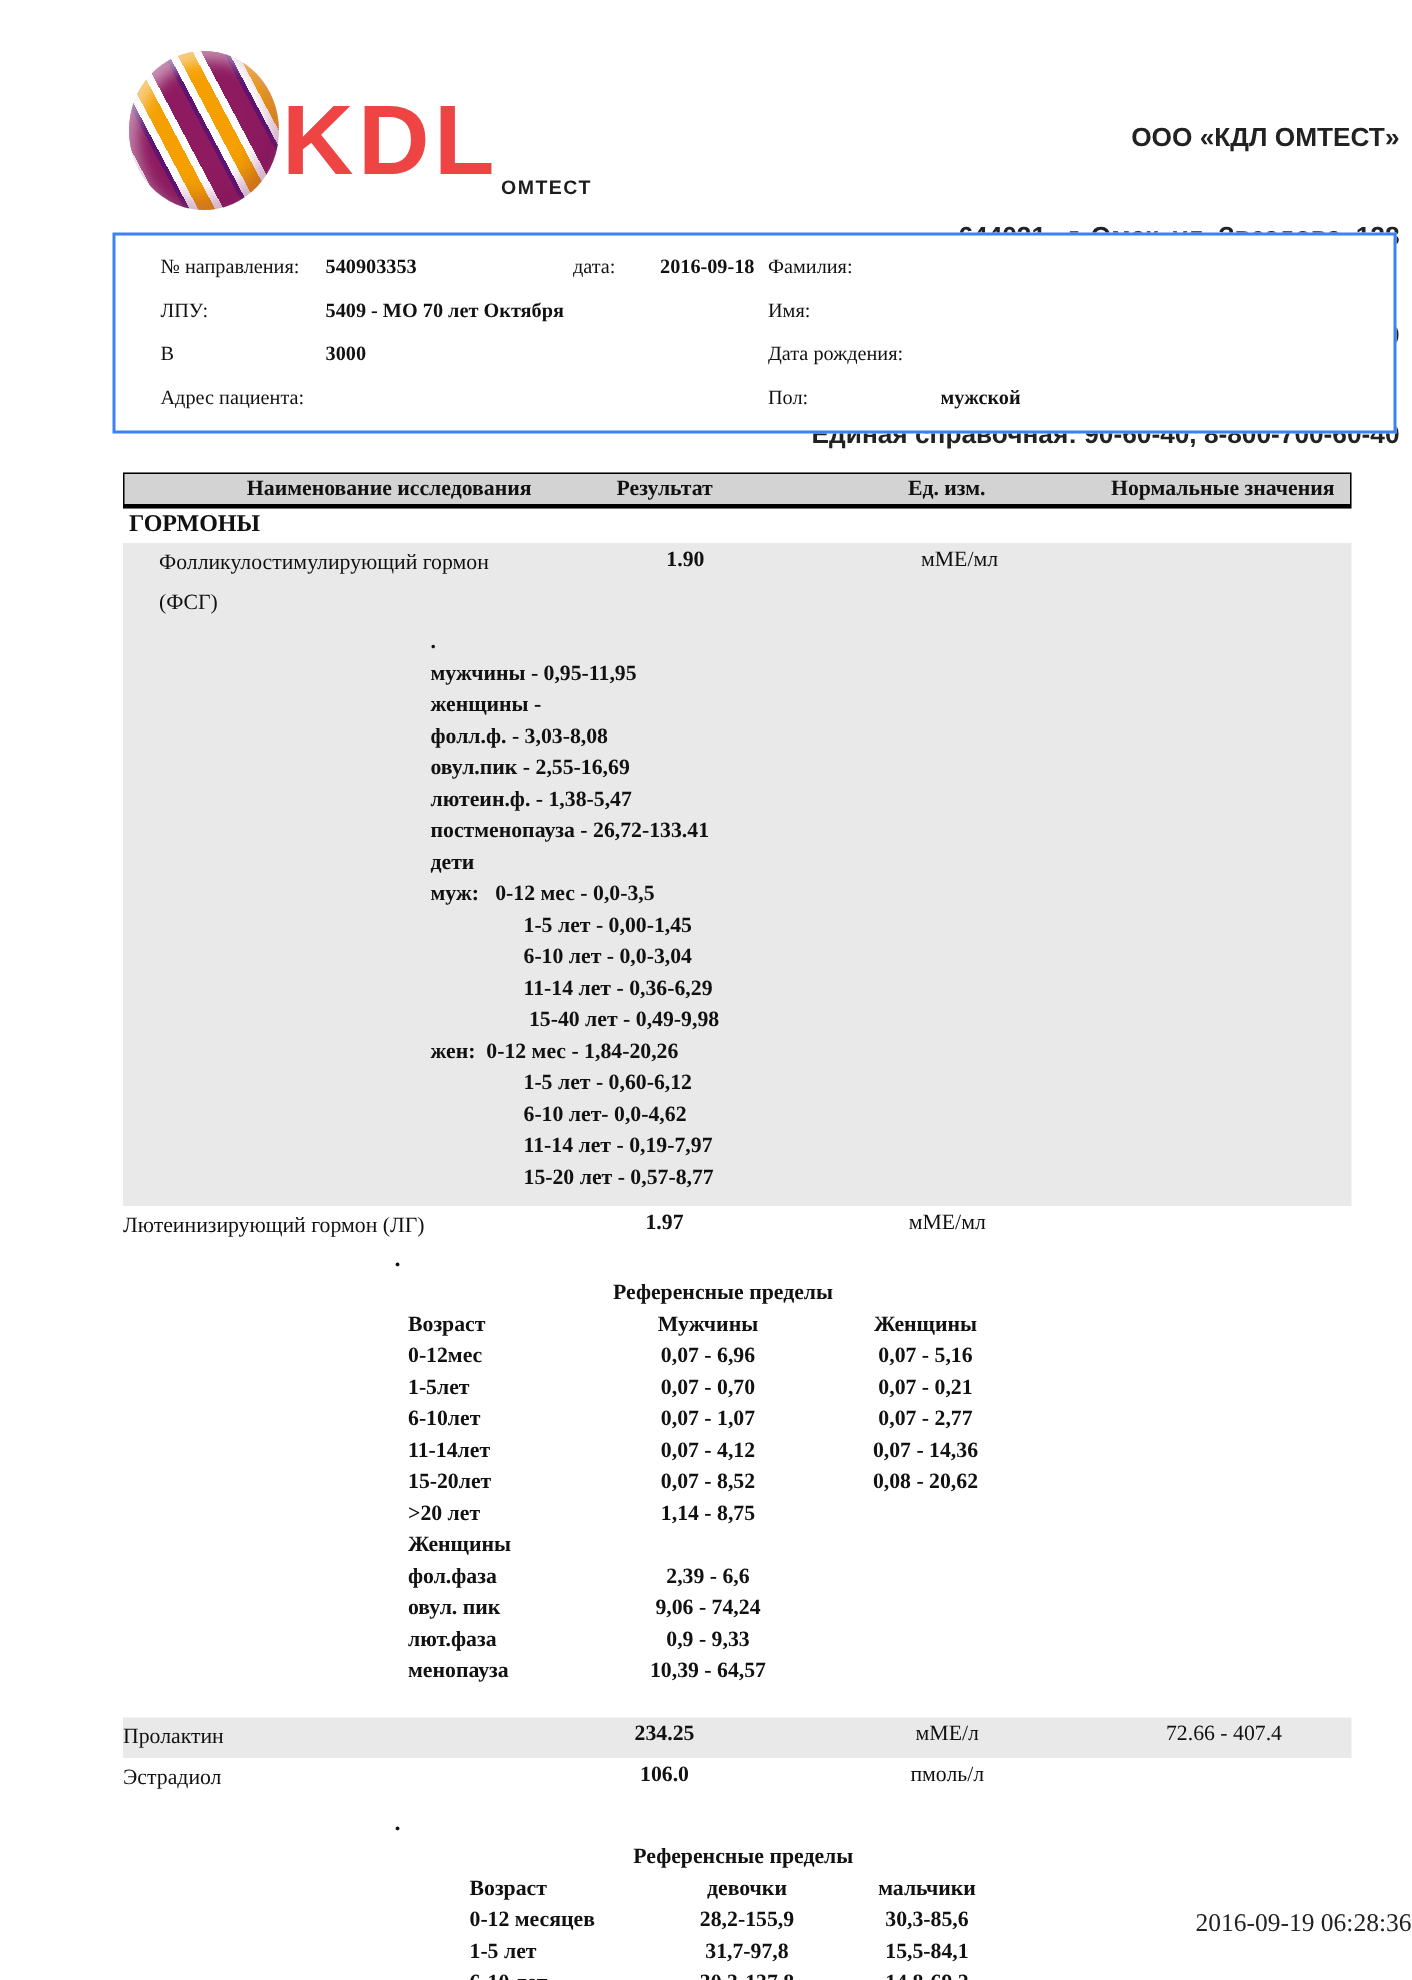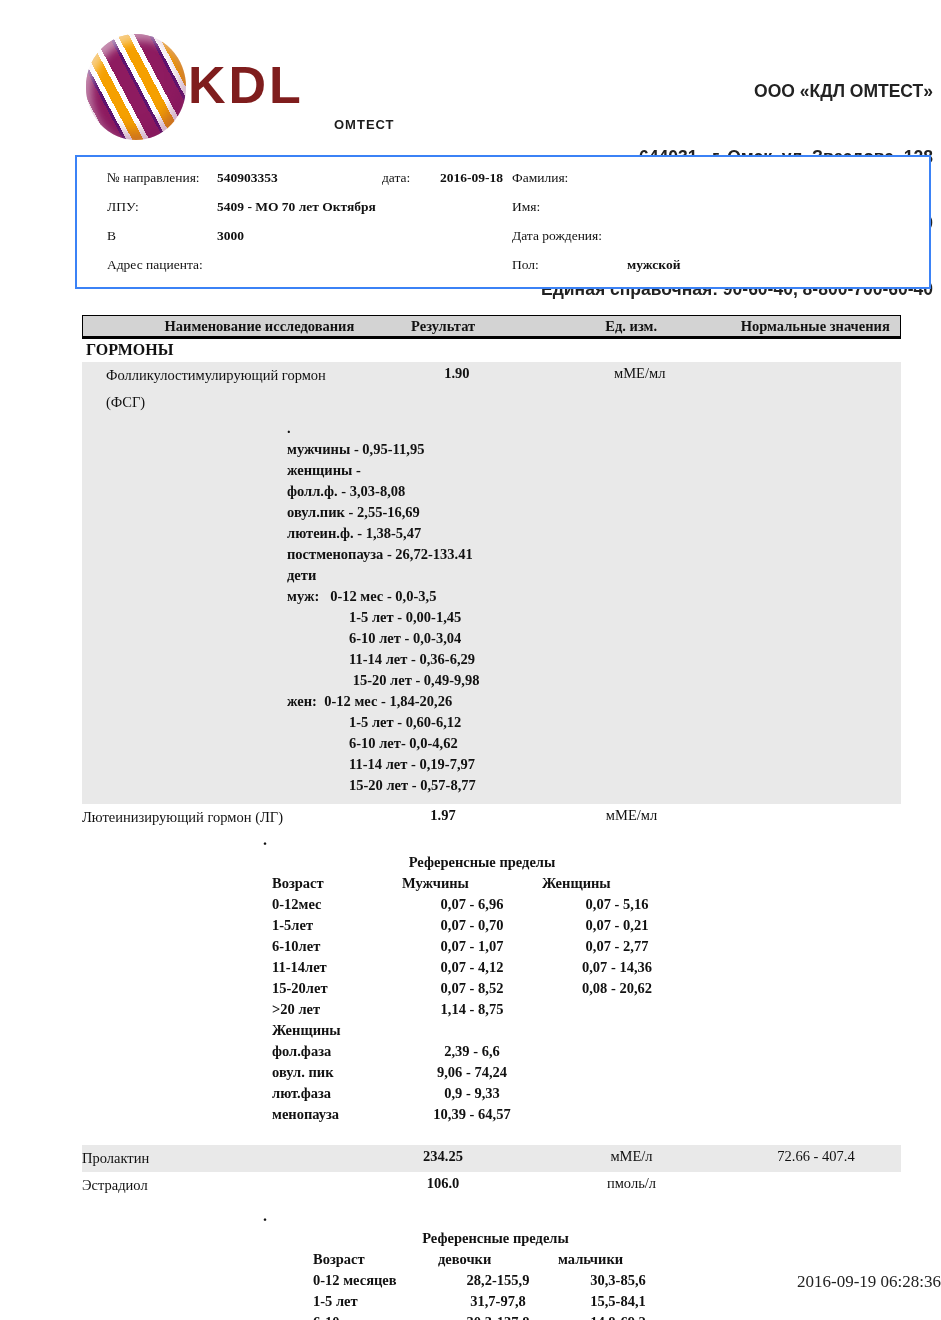--- a/index.html
+++ b/index.html
@@ -19,21 +19,21 @@
     position: absolute; left: 86px; top: 34px;
     width: 100px; height: 106px; border-radius: 50%;
     background: repeating-linear-gradient(62deg,
       #ffffff 0 5px, #f5a000 5px 15px, #ffffff 15px 20px,
       #8e1b60 20px 33px, #5e1470 33px 36px);
     box-shadow: inset -6px -8px 14px rgba(120,20,90,.35), inset 5px 6px 10px rgba(255,255,255,.55);
   }
   .logo-kdl {
     position: absolute; left: 188px; top: 55px;
     font-family: "Liberation Sans", sans-serif;
-    font-size: 52px; font-weight: 800; letter-spacing: 3px; color: #7f1d1d;
+    font-size: 66px; font-weight: 800; letter-spacing: 3px; color: #ef4444;
   }
   .logo-sub {
     position: absolute; left: 334px; top: 117px;
     font-family: "Liberation Sans", sans-serif;
     font-size: 13px; font-weight: 700; letter-spacing: 1px; color: #1c1c1c;
   }
   .company {
     position: absolute; right: 8px; top: 36px;
     text-align: right;
     font-family: "Liberation Sans", sans-serif;
@@ -82,21 +82,21 @@
   .dot-line { padding-left: 181px; font-weight: 700; line-height: 18px; }
 
   
   .ref-table { font-weight: 700; font-size: 14.5px; margin-top: 2px; }
   .ref-table .rt-title { text-align: center; line-height: 22px; }
   .rt-lh { margin-left: 190px; width: 420px; }
   .rt-lh .rt-row { display: grid; grid-template-columns: 130px 140px 150px; line-height: 21px; }
   .rt-es { margin-left: 231px; width: 365px; }
   .rt-es .rt-row { display: grid; grid-template-columns: 125px 120px 120px; line-height: 21px; }
   .rt-row .num { text-align: center; }
-  .rt-row .hd { }
+  .rt-row .hd { text-align: center; }
   .rt-row .age { text-align: left; }
 
   .gap8 { height: 8px; } .gap20 { height: 20px; }
 
   
   .stamp {
     position: absolute; right: 0; top: 1272px;
     font-size: 17px; color: #222;
   }
 </style>
@@ -165,21 +165,21 @@
         <div class="ref-line">женщины -</div>
         <div class="ref-line">фолл.ф. - 3,03-8,08</div>
         <div class="ref-line">овул.пик - 2,55-16,69</div>
         <div class="ref-line">лютеин.ф. - 1,38-5,47</div>
         <div class="ref-line">постменопауза - 26,72-133.41</div>
         <div class="ref-line">дети</div>
         <div class="ref-line">муж:   0-12 мес - 0,0-3,5</div>
         <div class="ref-line ind">1-5 лет - 0,00-1,45</div>
         <div class="ref-line ind">6-10 лет - 0,0-3,04</div>
         <div class="ref-line ind">11-14 лет - 0,36-6,29</div>
-        <div class="ref-line ind"> 15-20 лет - 0,49-9,98</div>
+        <div class="ref-line ind"> 15-40 лет - 0,49-9,98</div>
         <div class="ref-line">жен:  0-12 мес - 1,84-20,26</div>
         <div class="ref-line ind">1-5 лет - 0,60-6,12</div>
         <div class="ref-line ind">6-10 лет- 0,0-4,62</div>
         <div class="ref-line ind">11-14 лет - 0,19-7,97</div>
         <div class="ref-line ind">15-20 лет - 0,57-8,77</div>
       </div>
     </div>
 
     <div class="trow">
       <div class="c-name">Лютеинизирующий гормон (ЛГ)</div>

